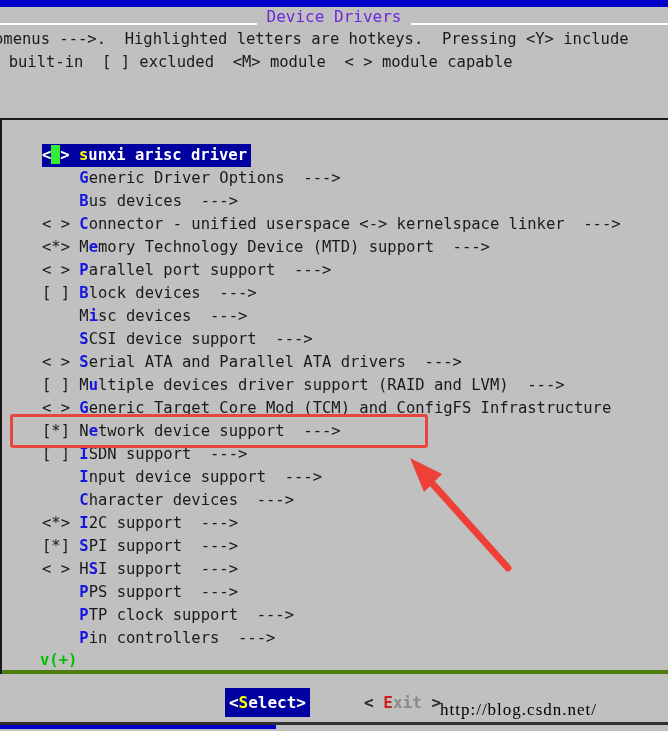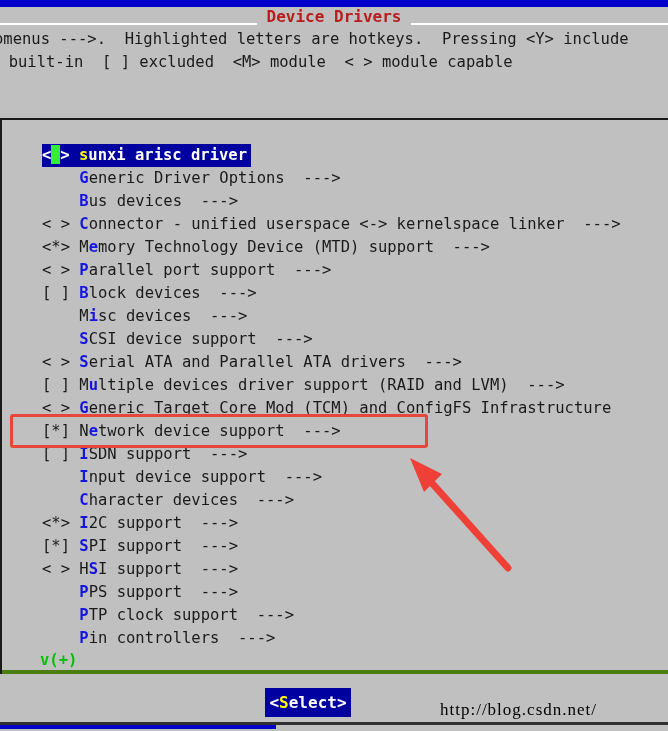--- a/index.html
+++ b/index.html
@@ -32,23 +32,23 @@
     position: absolute;
     left: 0; top: 23px;
     width: 668px; height: 2px;
     background: #ffffff;
   }
   .title-text {
     position: absolute;
     top: 5px;
     left: 0; width: 668px;
     text-align: center;
-    font-weight: bold;
+    font-weight: normal;
     font-size: 16px;
-    color: #b91c1c;
+    color: #6d28d9;
     z-index: 3;
   }
   .title-text span {
     background: #c0c0c0;
     padding: 0 10px;
   }
 
   
   .legend {
     position: absolute;
@@ -219,20 +219,21 @@
 <div class="panel">
   <div class="list" id="menu-list"><div class="row selected"><span>&lt;</span><span class="cursor-block"></span><span>&gt; </span><span class="hot">s</span><span>unxi arisc driver</span></div><div class="row"><span class="marker">    </span><span class="hot">G</span><span>eneric Driver Options  ---&gt;</span></div><div class="row"><span class="marker">    </span><span class="hot">B</span><span>us devices  ---&gt;</span></div><div class="row"><span class="marker">&lt; &gt; </span><span class="hot">C</span><span>onnector - unified userspace &lt;-&gt; kernelspace linker  ---&gt;</span></div><div class="row"><span class="marker">&lt;*&gt; </span><span>M</span><span class="hot">e</span><span>mory Technology Device (MTD) support  ---&gt;</span></div><div class="row"><span class="marker">&lt; &gt; </span><span class="hot">P</span><span>arallel port support  ---&gt;</span></div><div class="row"><span class="marker">[ ] </span><span class="hot">B</span><span>lock devices  ---&gt;</span></div><div class="row"><span class="marker">    </span><span>M</span><span class="hot">i</span><span>sc devices  ---&gt;</span></div><div class="row"><span class="marker">    </span><span class="hot">S</span><span>CSI device support  ---&gt;</span></div><div class="row"><span class="marker">&lt; &gt; </span><span class="hot">S</span><span>erial ATA and Parallel ATA drivers  ---&gt;</span></div><div class="row"><span class="marker">[ ] </span><span>M</span><span class="hot">u</span><span>ltiple devices driver support (RAID and LVM)  ---&gt;</span></div><div class="row"><span class="marker">&lt; &gt; </span><span class="hot">G</span><span>eneric Target Core Mod (TCM) and ConfigFS Infrastructure</span></div><div class="row"><span class="marker">[*] </span><span>N</span><span class="hot">e</span><span>twork device support  ---&gt;</span></div><div class="row"><span class="marker">[ ] </span><span class="hot">I</span><span>SDN support  ---&gt;</span></div><div class="row"><span class="marker">    </span><span class="hot">I</span><span>nput device support  ---&gt;</span></div><div class="row"><span class="marker">    </span><span class="hot">C</span><span>haracter devices  ---&gt;</span></div><div class="row"><span class="marker">&lt;*&gt; </span><span class="hot">I</span><span>2C support  ---&gt;</span></div><div class="row"><span class="marker">[*] </span><span class="hot">S</span><span>PI support  ---&gt;</span></div><div class="row"><span class="marker">&lt; &gt; </span><span>H</span><span class="hot">S</span><span>I support  ---&gt;</span></div><div class="row"><span class="marker">    </span><span class="hot">P</span><span>PS support  ---&gt;</span></div><div class="row"><span class="marker">    </span><span class="hot">P</span><span>TP clock support  ---&gt;</span></div><div class="row"><span class="marker">    </span><span class="hot">P</span><span>in controllers  ---&gt;</span></div></div>
 </div>
 <div class="panel-left-edge"></div>
 
 <div class="scroll-hint">v(+)</div>
 
 <div class="buttonbar">
   <div class="btn primary"><span>&lt;</span><span class="hot">S</span><span>elect</span><span>&gt;</span></div>
 
+  <div class="btn plain"><span class="brk">&lt;</span><span> </span><span class="hot-exit">E</span><span>xit</span><span class="brk"> &gt;</span></div>
 
 </div>
 
 <div class="watermark">http://blog.csdn.net/</div>
 
 <div class="bottom-fill"></div>
 <div class="bottom-dark"></div>
 <div class="bottom-blue"></div>
 
 <div class="anno-box" style="border-color: rgb(232, 69, 60);"></div>

